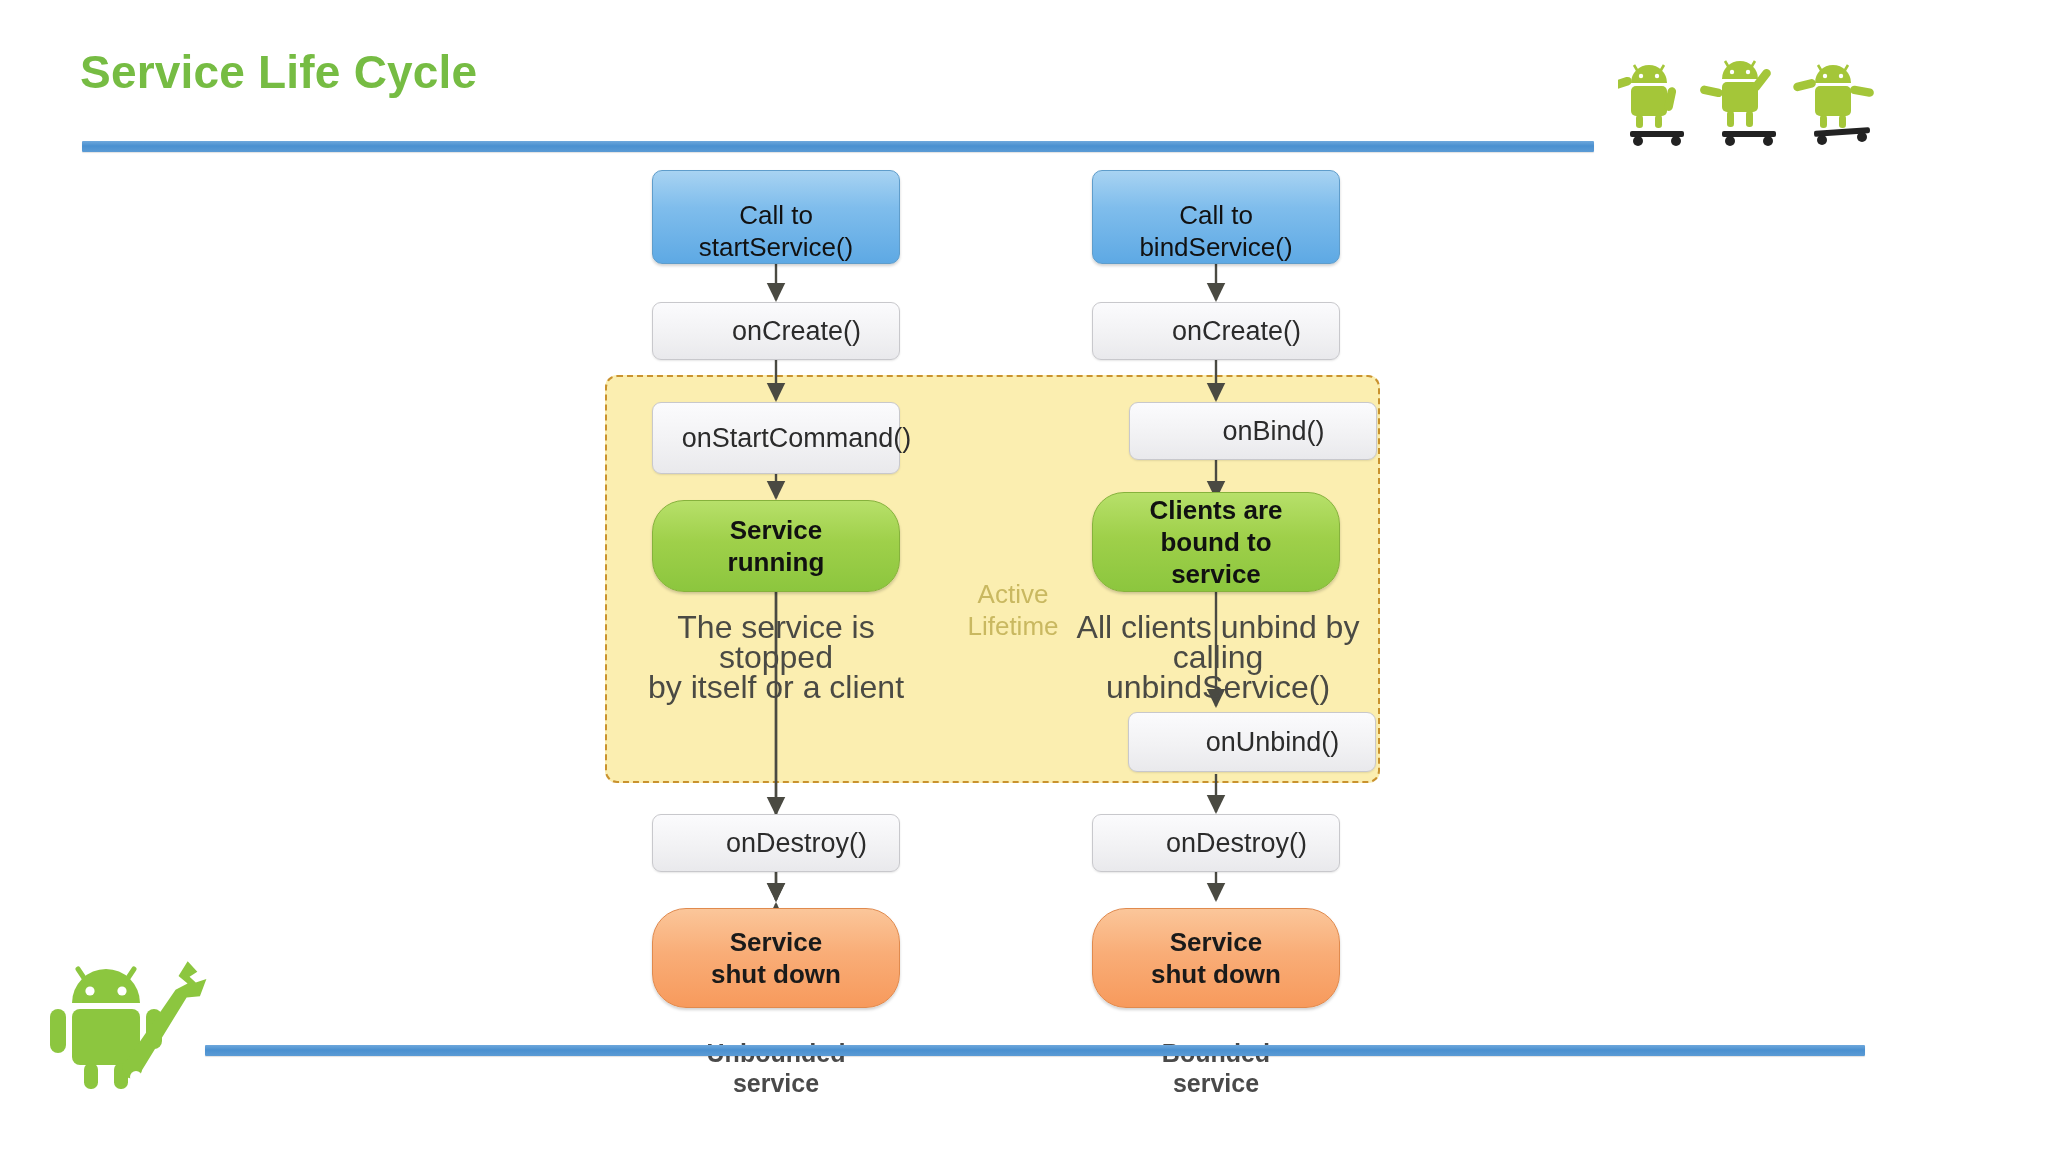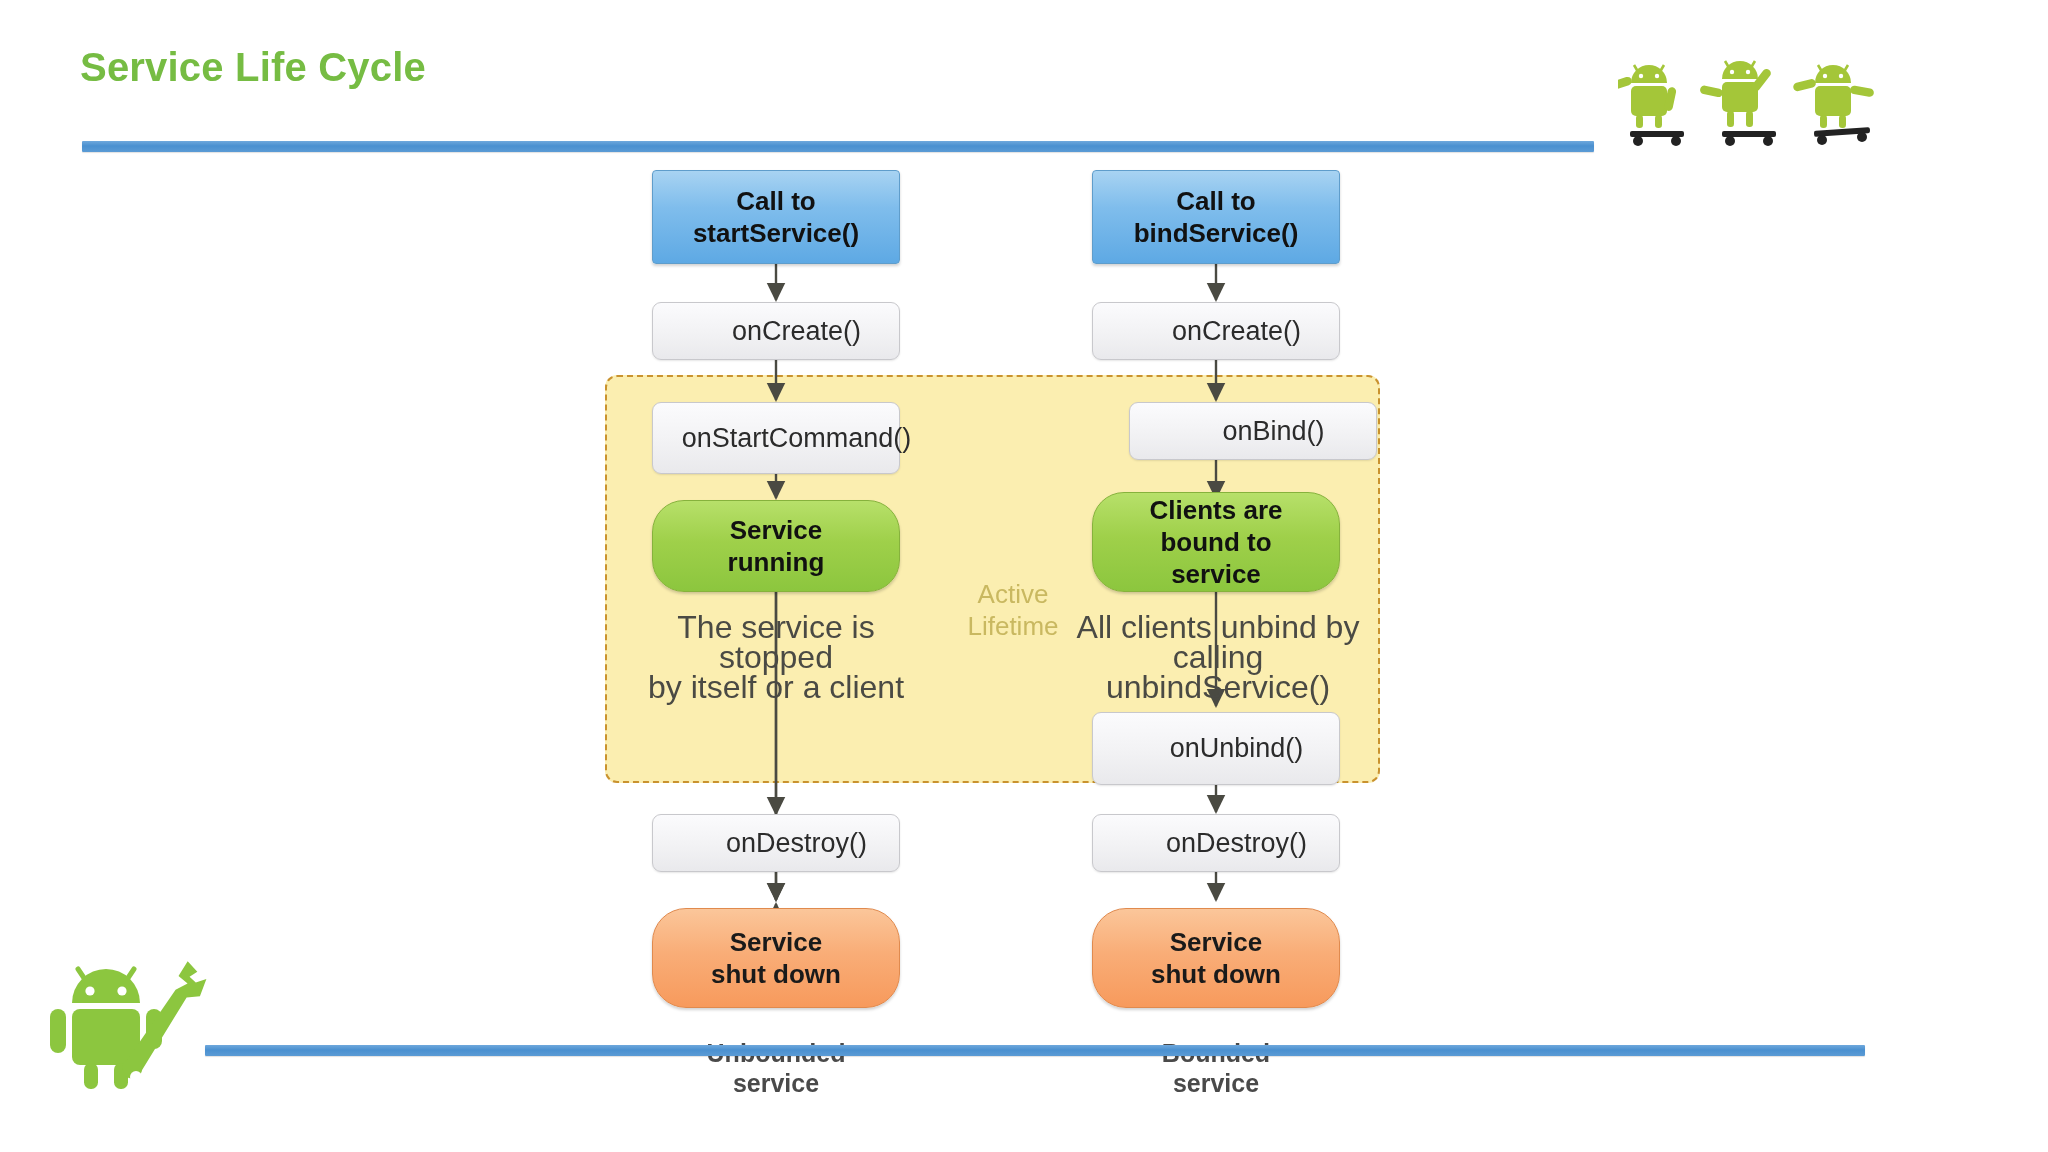--- a/index.html
+++ b/index.html
@@ -8,21 +8,21 @@
     background:#ffffff;
     font-family:"Liberation Sans", sans-serif;
     overflow:hidden;
     position:relative;
   }
   .slide{position:absolute;inset:0;background:#fff;}
 
   
   .slide-title{
     position:absolute;left:80px;top:45px;
-    font-size:40px;font-weight:bold;
+    font-size:46px;font-weight:bold;
     color:#76bc43;
     letter-spacing:.2px;
     white-space:nowrap;
   }
   .rule{
     position:absolute;height:11px;border-radius:1px;
     background:linear-gradient(180deg,#6fa8dc 0%,#4a90d0 45%,#5b9bd5 100%);
     box-shadow:0 1px 1px rgba(0,0,0,.12);
   }
   .rule-top{left:82px;top:141px;width:1512px;}
@@ -70,24 +70,25 @@
     font-size:27px;
     color:#2b2b2b;
     box-shadow:0 1px 2px rgba(0,0,0,.10);
     padding-left:41px;
   }
 
   
   .node.start{
     background:linear-gradient(180deg,#a8d3f2 0%,#7fbdec 40%,#5ea9e4 100%);
     border:1px solid #5f9dcb;
-    border-radius:4px;
-    font-size:26px;font-weight:bold;line-height:32px;
+    border-radius:10px;
+    font-size:26px;font-weight:normal;line-height:32px;
     color:#111;
     box-shadow:0 2px 3px rgba(0,0,0,.18);
+    align-items:flex-end;
   }
 
   
   .node.running{
     background:linear-gradient(180deg,#b7e06a 0%,#9fd04a 45%,#8cc63e 100%);
     border:1px solid #86b23c;
     border-radius:32px;
     font-size:26px;font-weight:bold;line-height:32px;
     color:#111;
     box-shadow:0 2px 3px rgba(0,0,0,.18);
@@ -276,21 +277,21 @@
         <div>bound to</div>
         <div>service</div>
       </div>
     </div>
 
     <div class="note" style="left:1050px;top:612px;width:336px;">
       <div>All clients unbind by calling</div>
       <div>unbindService()</div>
     </div>
 
-    <div class="node method" style="left:1092px;top:712px;width:248px;height:73px;">onUnbind()</div>
+    <div class="node method" style="left:1128px;top:712px;width:248px;height:60px;">onUnbind()</div>
 
     <div class="node method" style="left:1092px;top:814px;width:248px;height:58px;">onDestroy()</div>
 
     <div class="node shutdown" style="left:1092px;top:908px;width:248px;height:100px;">
       <div>
         <div>Service</div>
         <div>shut down</div>
       </div>
     </div>
 

